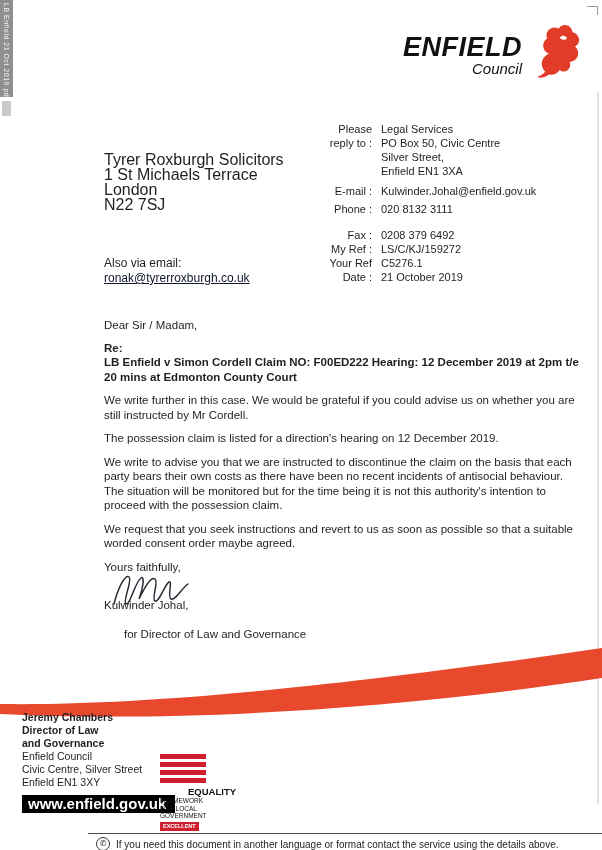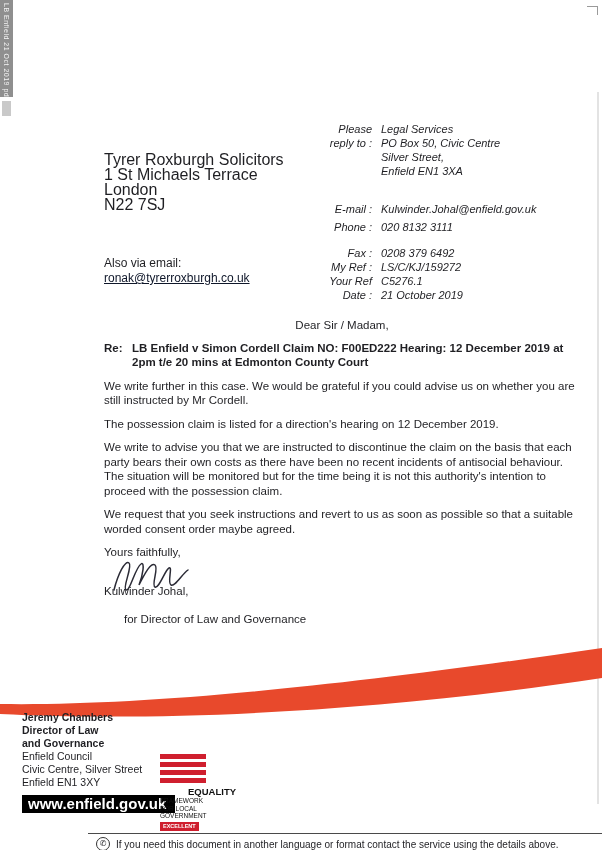--- a/index.html
+++ b/index.html
@@ -24,35 +24,35 @@
   .logo{position:absolute;top:22px;right:18px;display:flex;align-items:flex-start;gap:8px;}
   .logo-text{text-align:right;padding-top:10px;}
   .logo-name{font-size:27px;font-weight:bold;font-style:italic;letter-spacing:.5px;color:#111;}
   .logo-sub{font-size:15px;font-style:italic;margin-top:-3px;color:#111;}
   .beast{width:54px;height:58px;}
 
   
   .recipient{position:absolute;left:104px;top:152px;font-size:16px;line-height:15px;}
 
   
-  .contact{position:absolute;left:312px;top:122px;width:270px;font-size:11px;line-height:14px;font-style:italic;}
+  .contact{position:absolute;left:312px;top:122px;width:270px;font-size:11px;line-height:14px;}
   .c-row{display:flex;}
   .c-label{width:60px;text-align:right;flex:none;}
   .c-val{margin-left:9px;}
-  .mt14{margin-top:24px;}
+  .mt14{margin-top:6px;}
   .mt4{margin-top:4px;}
   .mt12{margin-top:12px;}
 
   .also{position:absolute;left:104px;top:256px;font-size:12px;line-height:15px;}
   .also a{color:#0f172a;text-decoration:underline;}
 
   
   .body{position:absolute;left:104px;top:318px;width:476px;font-size:11.5px;line-height:14.5px;}
-  .salutation{margin-bottom:8px;text-align:center;}
-  .re{display:flex;font-weight:bold;margin-bottom:9px;}
+  .salutation{margin-bottom:8px;}
+  .re{display:flex;font-weight:bold;margin-bottom:9px;flex-direction:column;}
   .re-label{width:28px;flex:none;}
   .para{margin-bottom:9px;}
   .closing{margin-bottom:0;}
   .sig{display:block;margin:-4px 0 -14px 4px;}
   .sig-title{margin-top:14px;margin-left:20px;}
 
   
   .swoosh{position:absolute;left:0;top:646px;width:602px;height:100px;}
 
   
@@ -73,20 +73,31 @@
 
 <div class="page">
 
   <div class="file-strip">
     <span class="strip-text">LB Enfield 21 Oct 2019 pdf</span>
   </div>
   <div class="scroll-thumb"></div>
   <div class="right-track"></div>
   <div class="crop-mark"></div>
 
+  <div class="logo">
+    <div class="logo-text">
+      <div class="logo-name">ENFIELD</div>
+      <div class="logo-sub">Council</div>
+    </div>
+    <svg class="beast" viewBox="0 0 60 64" aria-hidden="true">
+      <path fill="var(--enfield-red)" d="M16 54 C10 46 14 38 21 35 C14 32 12 23 19 18 C16 10 24 3 32 7 C36 0 47 3 47 11 C55 13 58 23 50 27 C57 33 53 44 44 44 C47 51 40 58 33 53 C28 60 20 60 16 54 Z"></path>
+      <path fill="var(--enfield-red)" d="M8 61 C13 59 18 55 21 50 L25 54 C21 60 14 63 8 61 Z"></path>
+      <path fill="#fff" d="M33 17 C36 14 40 15 41 18 C39 20 35 20 33 17 Z"></path>
+    </svg>
+  </div>
 
   <div class="recipient">
     <div>Tyrer Roxburgh Solicitors</div>
     <div>1 St Michaels Terrace</div>
     <div>London</div>
     <div>N22 7SJ</div>
   </div>
 
   <div class="contact">
     <div class="c-row">

